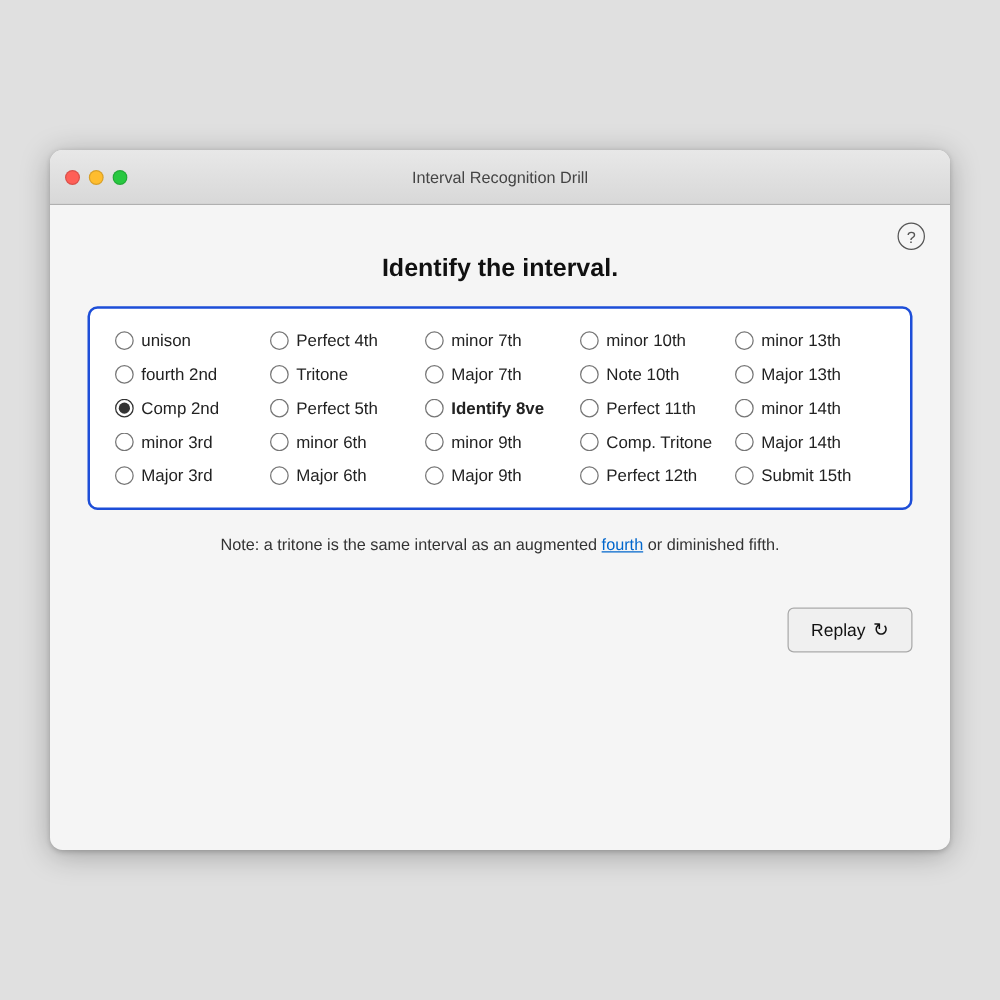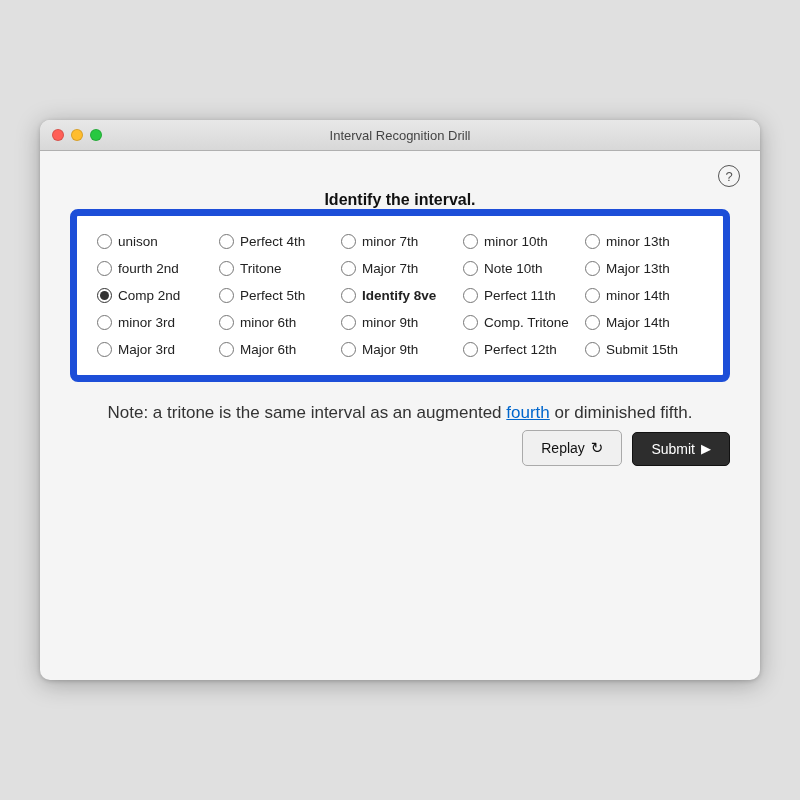--- a/index.html
+++ b/index.html
@@ -19,21 +19,21 @@
       border-radius: 10px;
       width: 720px;
       min-height: 560px;
       box-shadow: 0 4px 24px rgba(0,0,0,0.28), 0 1px 4px rgba(0,0,0,0.18);
       overflow: hidden;
       position: relative;
     }
 
     .titlebar {
       background: linear-gradient(to bottom, #e8e8e8, #d8d8d8);
-      height: 31px;
+      height: 44px;
       display: flex;
       align-items: center;
       padding: 0 12px;
       border-bottom: 1px solid #b0b0b0;
       position: relative;
     }
 
     .traffic-lights {
       display: flex;
       gap: 7px;
@@ -77,28 +77,28 @@
       align-items: center;
       justify-content: center;
       font-size: 13px;
       color: #555;
       cursor: pointer;
       user-select: none;
     }
 
     .question-title {
       text-align: center;
-      font-size: 16px;
+      font-size: 20px;
       font-weight: 700;
       color: #111;
-      margin: 24px 0 0 0;
+      margin: 24px 0 18px 0;
     }
 
     .options-box {
-      border: 7px solid #1d4ed8;
+      border: 2px solid #1d4ed8;
       border-radius: 8px;
       background: #fff;
       padding: 18px 20px;
       margin-bottom: 18px;
     }
 
     .options-grid {
       display: grid;
       grid-template-columns: repeat(5, 1fr);
       row-gap: 12px;
@@ -117,24 +117,24 @@
 
     .option-item input[type="radio"] {
       width: 15px;
       height: 15px;
       accent-color: #333;
       cursor: pointer;
       flex-shrink: 0;
     }
 
     .note-text {
-      font-size: 17px;
+      font-size: 13px;
       color: #333;
       text-align: center;
-      margin-bottom: 4px;
+      margin-bottom: 40px;
       line-height: 1.5;
     }
 
     .note-text .link {
       color: #0066cc;
       text-decoration: underline;
     }
 
     .button-row {
       display: flex;
@@ -299,19 +299,15 @@
 
     <div class="note-text">
       <span>Note: a tritone is the same interval as an augmented </span><span class="link">fourth</span><span> or diminished fifth.</span>
     </div>
 
     <div class="button-row">
       <button class="btn-replay">
         <span>Replay</span>
         <span class="replay-icon">↻</span>
       </button>
-      <button class="btn-submit">
-        <span>Submit</span>
-        <span class="submit-arrow">▶</span>
-      </button>
     </div>
   </div>
 </div>
 
 </body></html>

